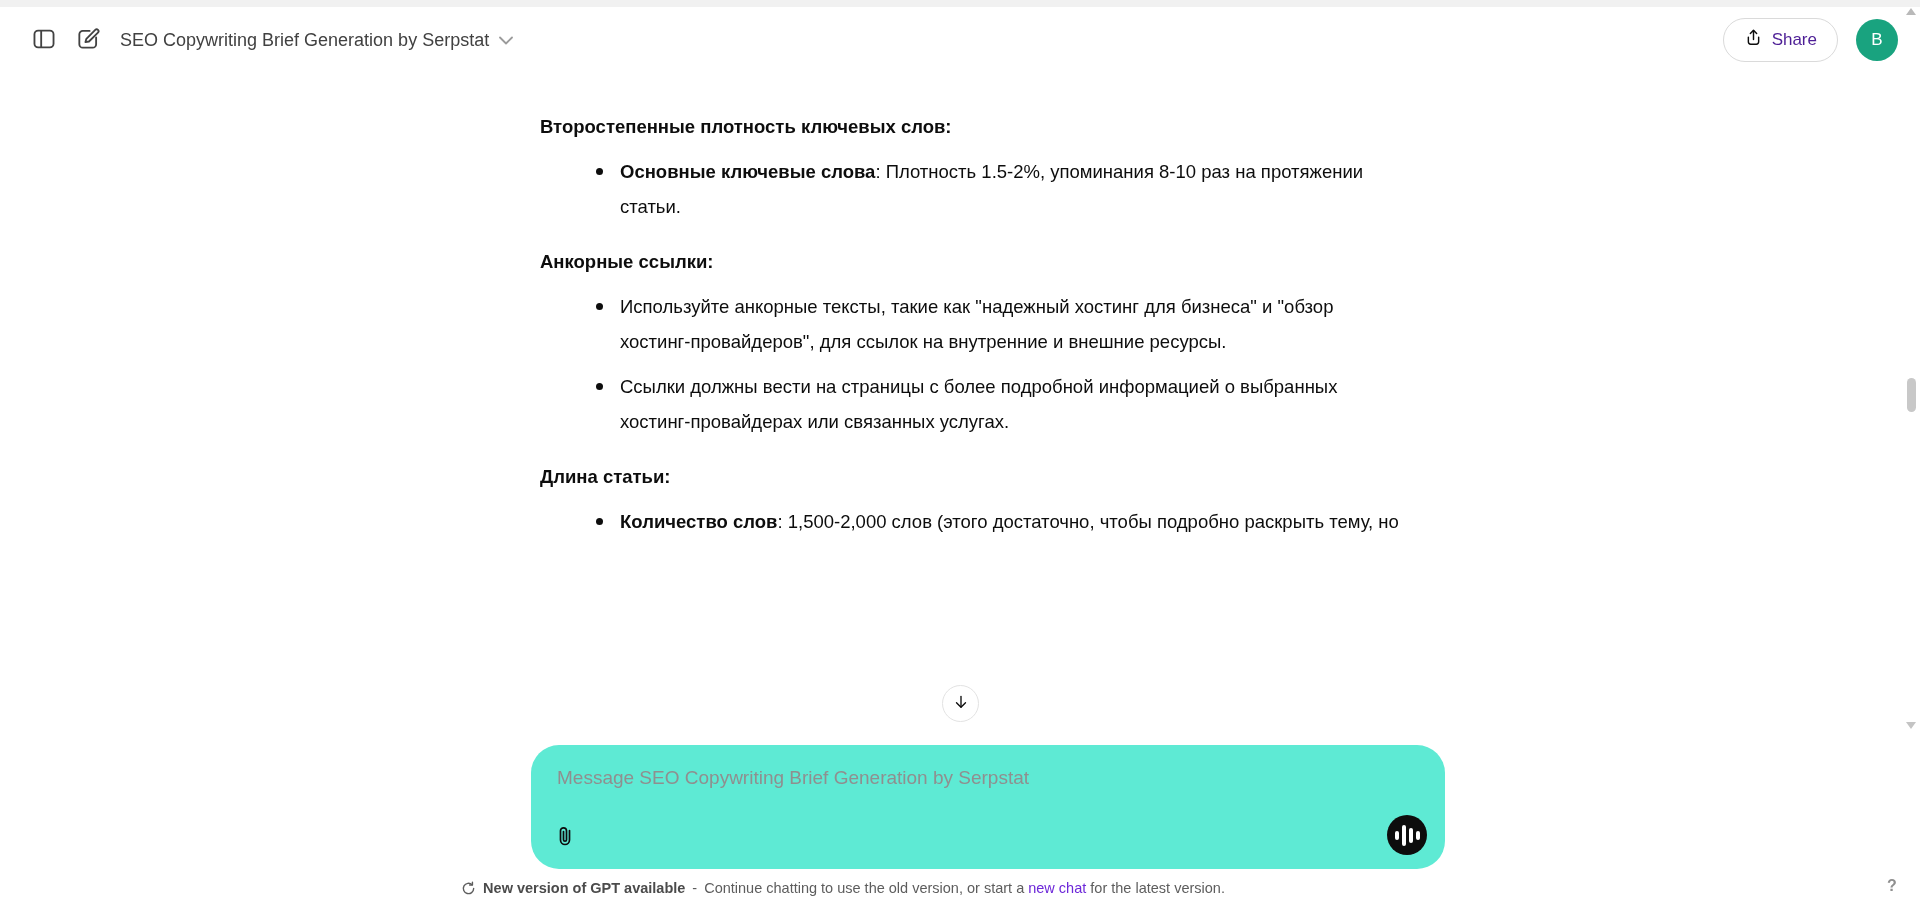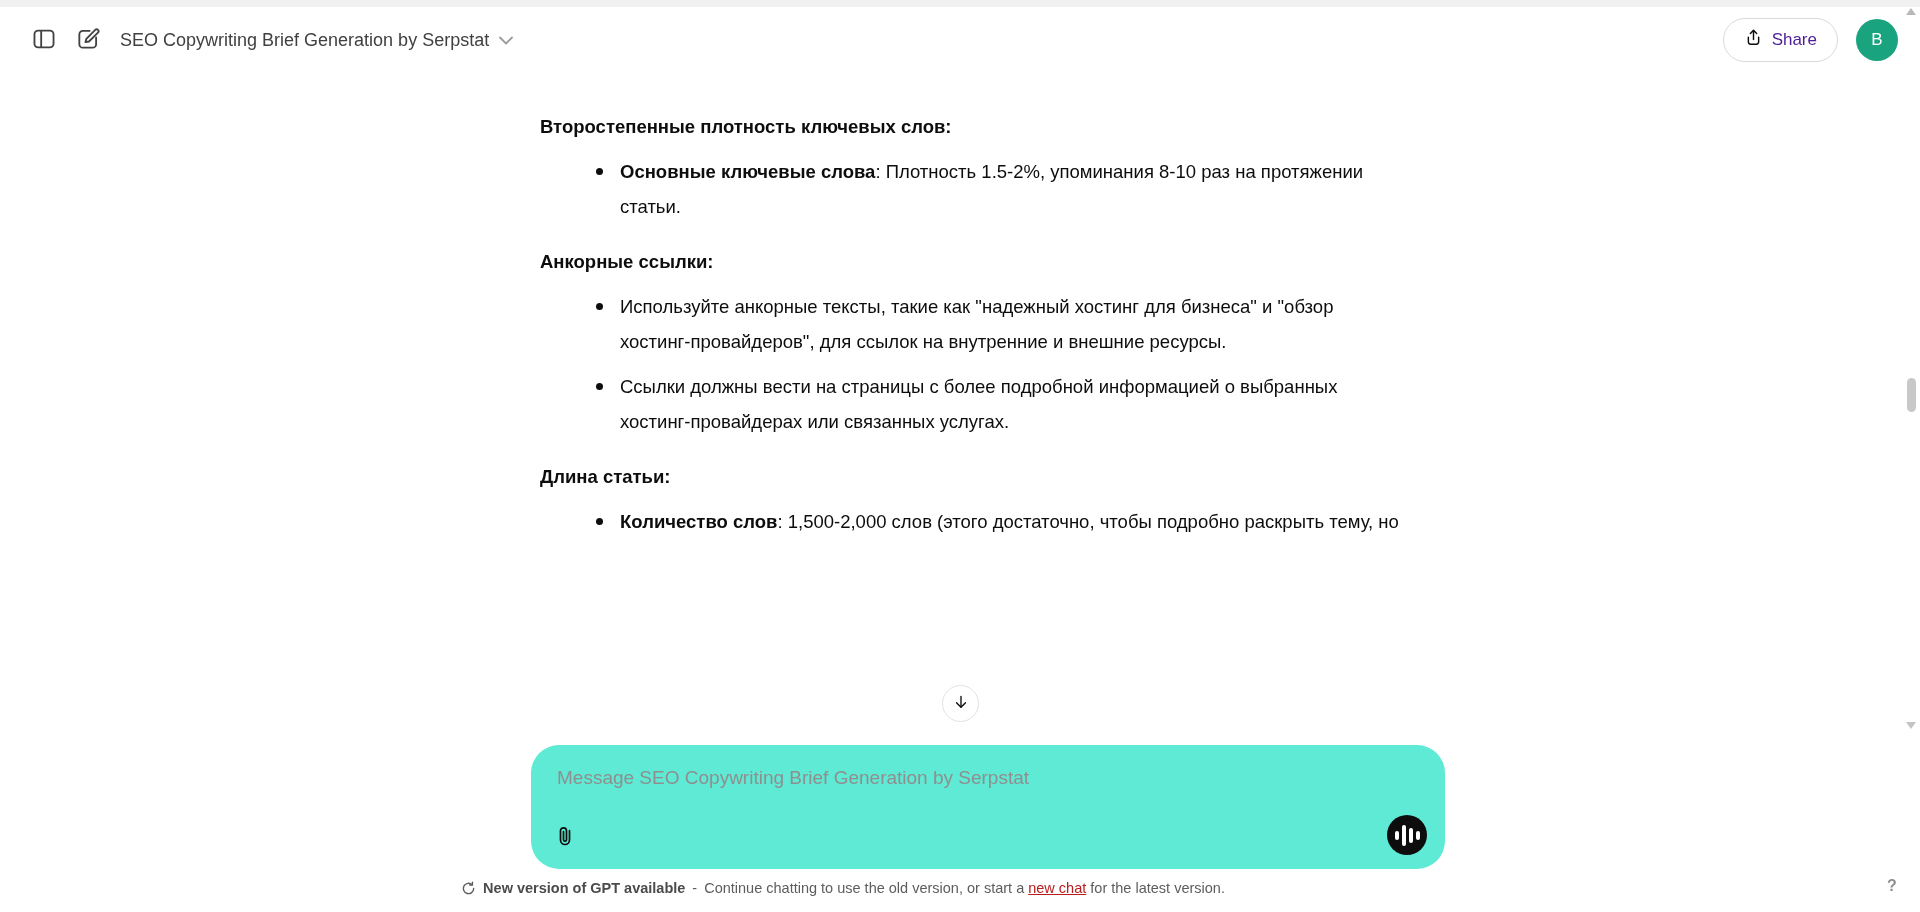--- a/index.html
+++ b/index.html
@@ -53,21 +53,21 @@
   .voice-btn { position:absolute; right:18px; bottom:14px; width:40px; height:40px; border:none;
                background:#0d0d0d; border-radius:50%; display:flex; align-items:center;
                justify-content:center; gap:3px; cursor:pointer; }
   .voice-btn .bar { width:4px; border-radius:2px; background:#fff; }
 
   
   .footer-notice { position:absolute; left:0; top:880px; width:1614px; display:flex;
                    justify-content:center; gap:7px;
                    font-size:14.5px; color:#5d5d5d;margin-left:36px; }
   .footer-notice .bold { font-weight:700; color:#4b4b4b; }
-  .footer-notice a { color:#b91c1c; text-decoration:underline; cursor:pointer; }
+  .footer-notice a { color:#6d28d9; cursor:pointer; }
   .help-btn { position:absolute; right:16px; top:874px; width:24px; height:24px; border:none;
               background:transparent; color:#8f8f8f; font-size:16px; font-weight:700;
               cursor:pointer; display:flex; align-items:center; justify-content:center; }
 
   
   .scrollbar { position:absolute; right:3px; top:0; width:12px; height:912px; z-index:7; }
   .sb-up { position:absolute; right:1px; top:8px; width:0; height:0;
            border-left:5px solid transparent; border-right:5px solid transparent;
            border-bottom:7px solid #b9b9b9; cursor:pointer; }
   .sb-thumb { position:absolute; right:1px; top:378px; width:9px; height:34px; background:#c8c8c8;

